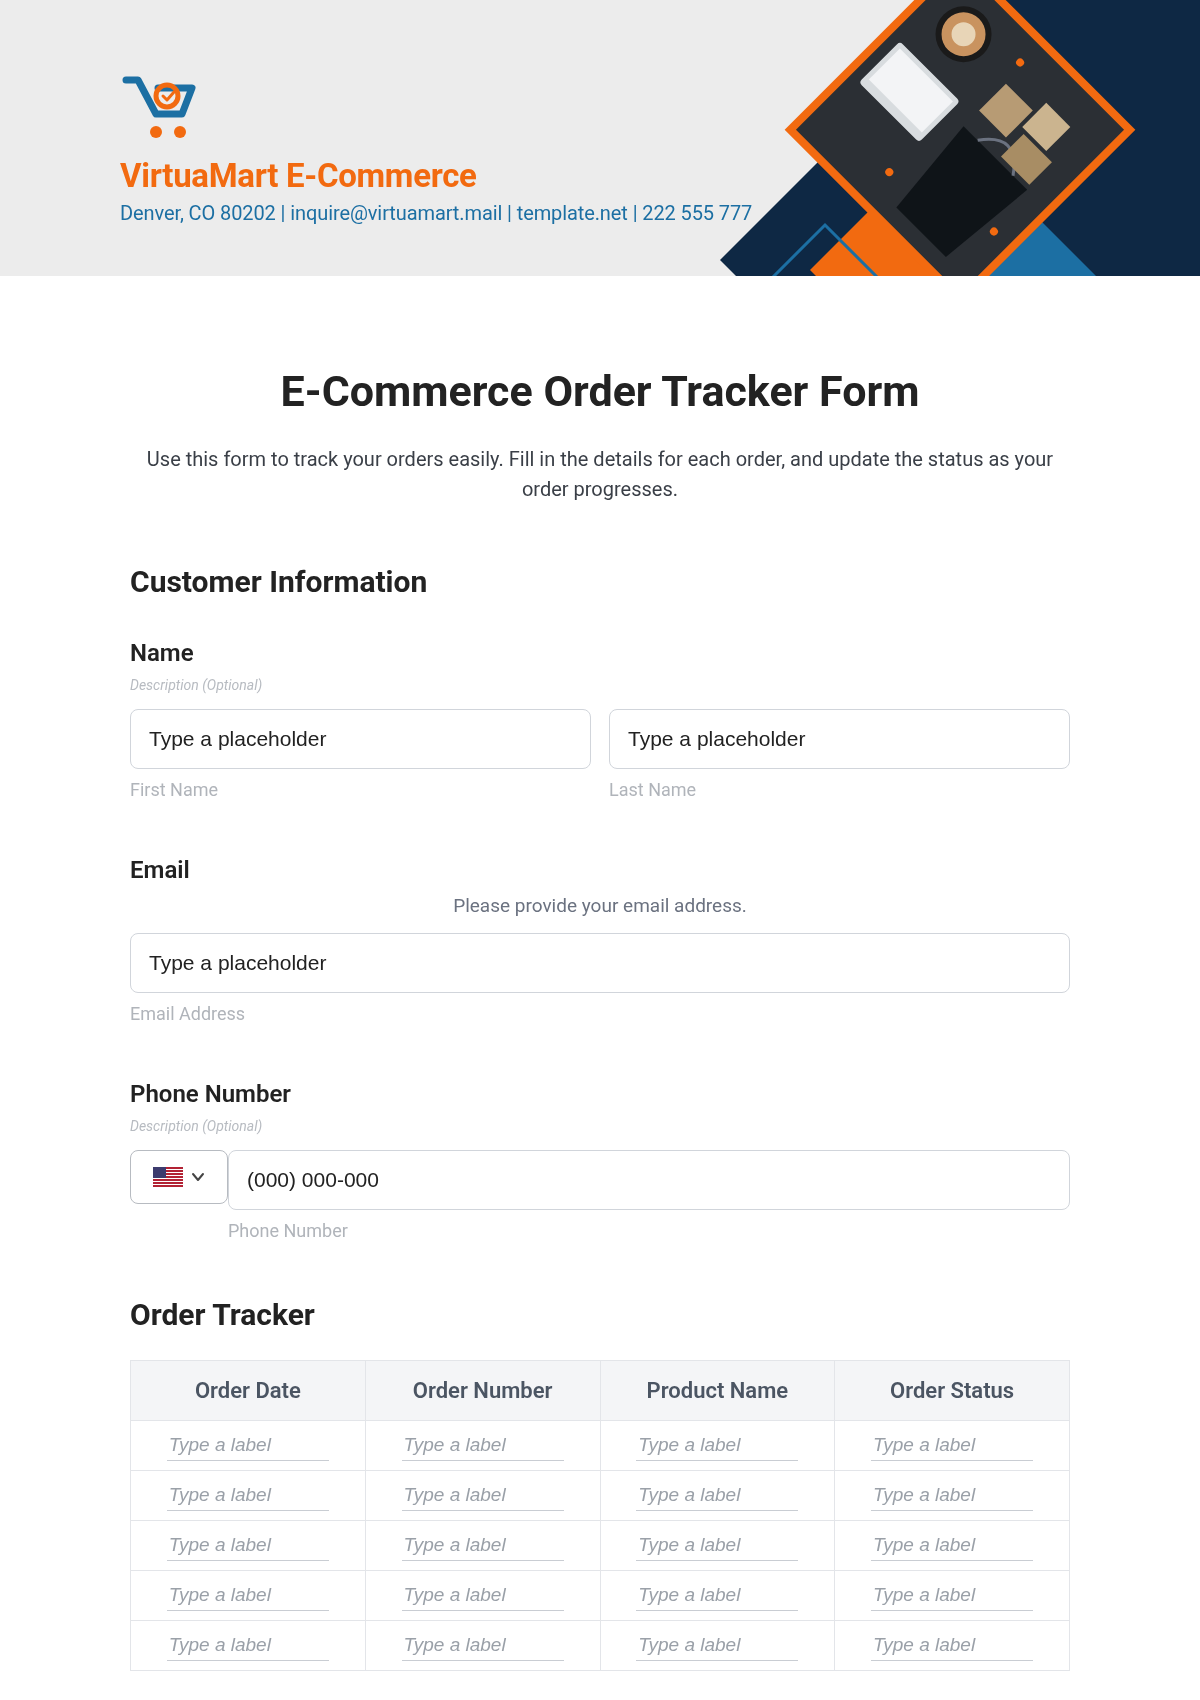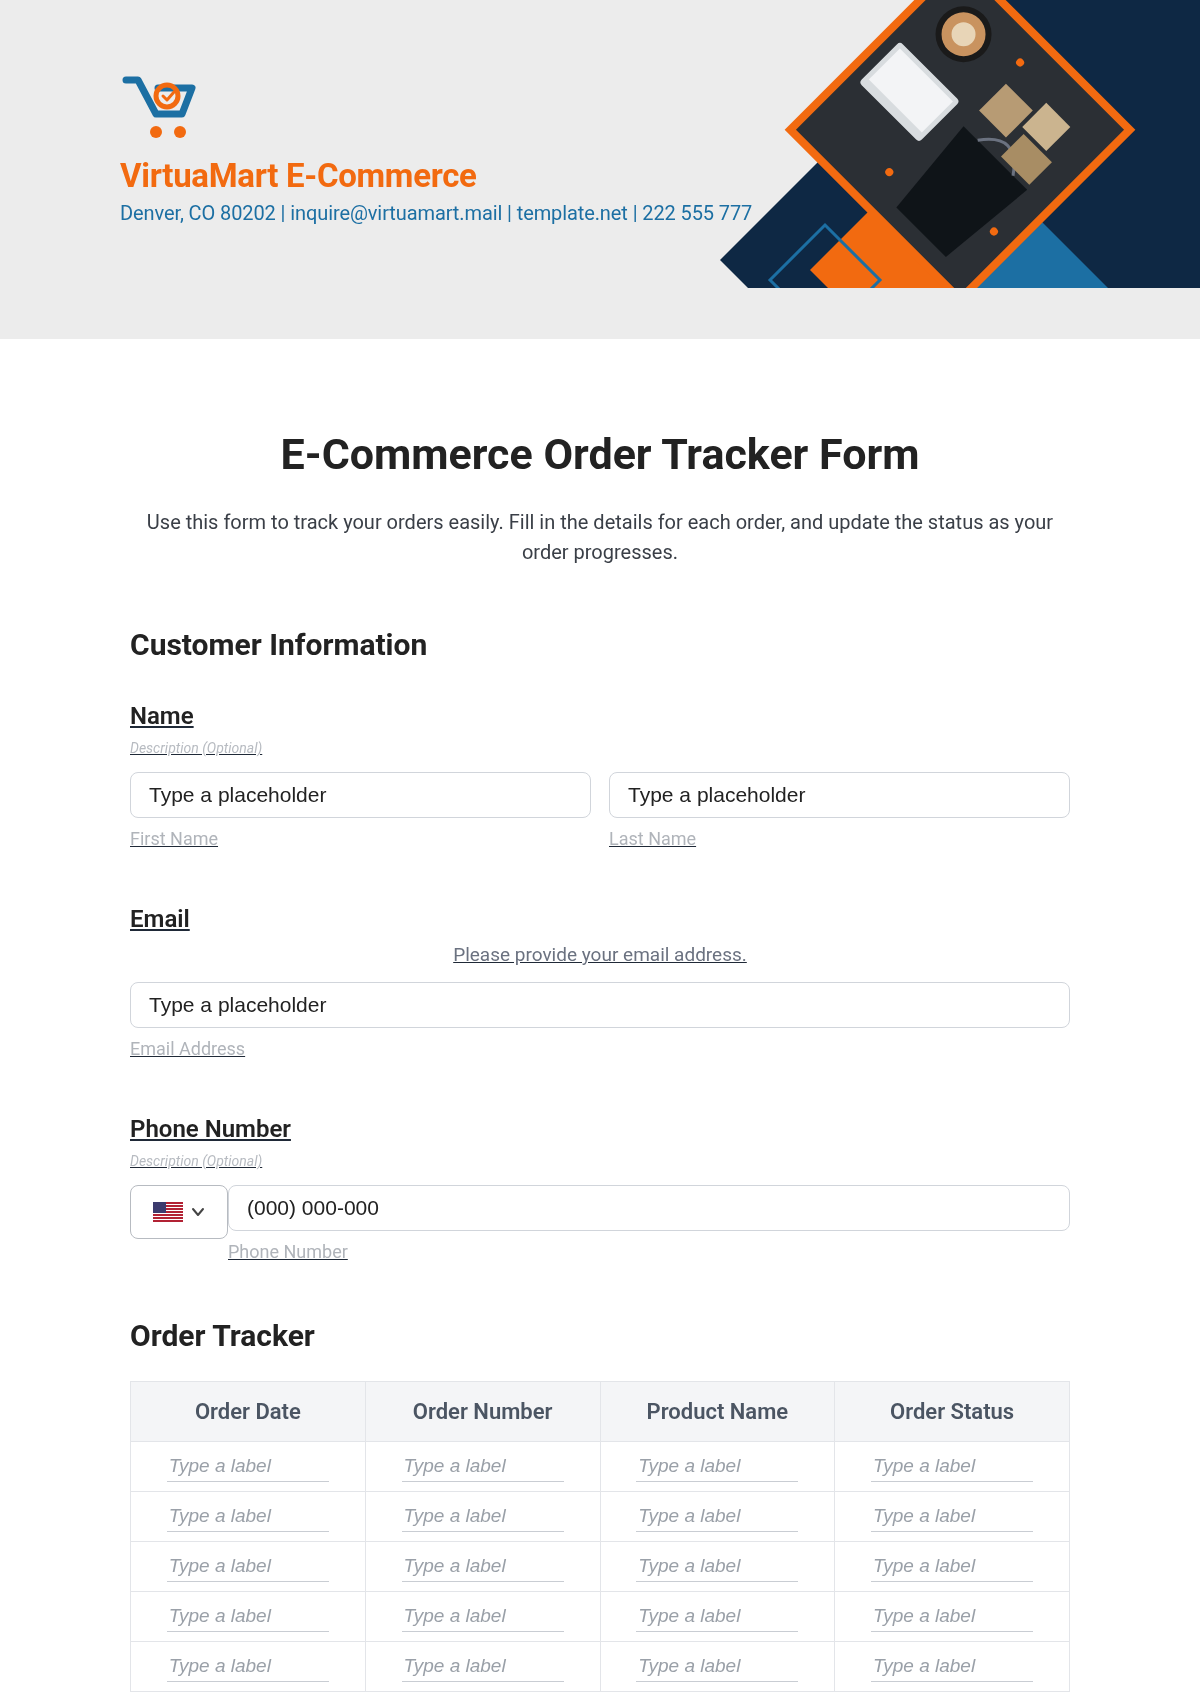--- a/index.html
+++ b/index.html
@@ -4,21 +4,21 @@
 <style>
   * { box-sizing: border-box; margin: 0; padding: 0; }
   body {
     font-family: -apple-system, BlinkMacSystemFont, "Segoe UI", Roboto, Helvetica, Arial, sans-serif;
     background: #fff;
     width: 1200px;
     color: #1f2937;
   }
   .header-area {
     background: #ececec;
-    height: 339px;
+    height: 276px;
     position: relative;
     overflow: hidden;
   }
   .deco {
     position: absolute;
     top: 0; right: 0;
     width: 620px; height: 288px;
     pointer-events: none;
   }
   .brand-block {
@@ -55,21 +55,21 @@
     color: #3a3f47;
     line-height: 1.5;
     margin-bottom: 60px;
   }
   .section-heading {
     font-size: 30px;
     font-weight: 700;
     color: #222;
     margin-bottom: 40px;
   }
-  .field-block { margin-bottom: 56px; text-decoration: underline; }
+  .field-block { margin-bottom: 56px; }
   .field-label {
     font-size: 24px;
     font-weight: 600;
     color: #222;
     margin-bottom: 10px;
   }
   .field-desc {
     font-style: italic;
     color: #b7bbc1;
     font-size: 14px;
@@ -81,21 +81,21 @@
     margin-bottom: 16px;
     text-align: center;
   }
   .row2 {
     display: flex;
     gap: 18px;
   }
   .col { flex: 1; }
   .text-input {
     width: 100%;
-    height: 46px;
+    height: 60px;
     border: 1px solid #d1d5db;
     border-radius: 8px;
     padding: 11px 18px;
     font-size: 21px;
     color: #222;
     background: #fff;
   }
   .text-input::placeholder { color: #222; }
   .sublabel {
     color: #b0b4ba;

